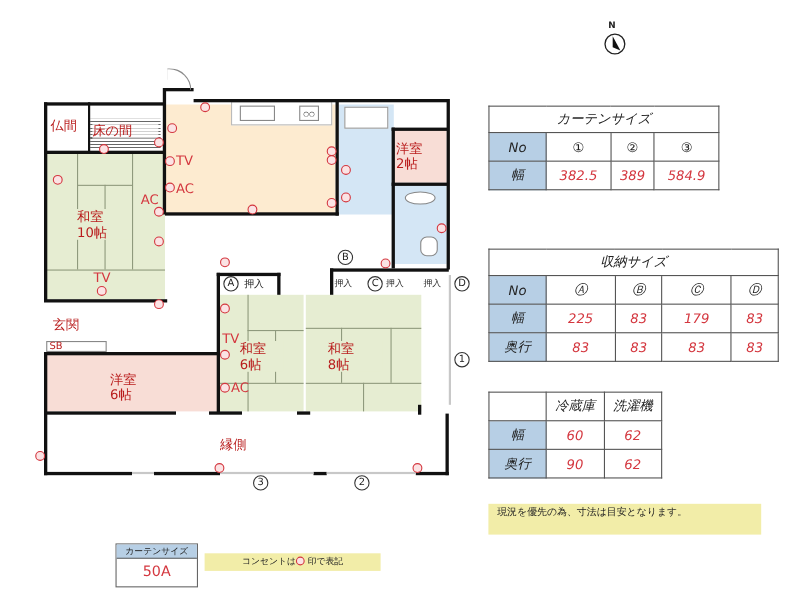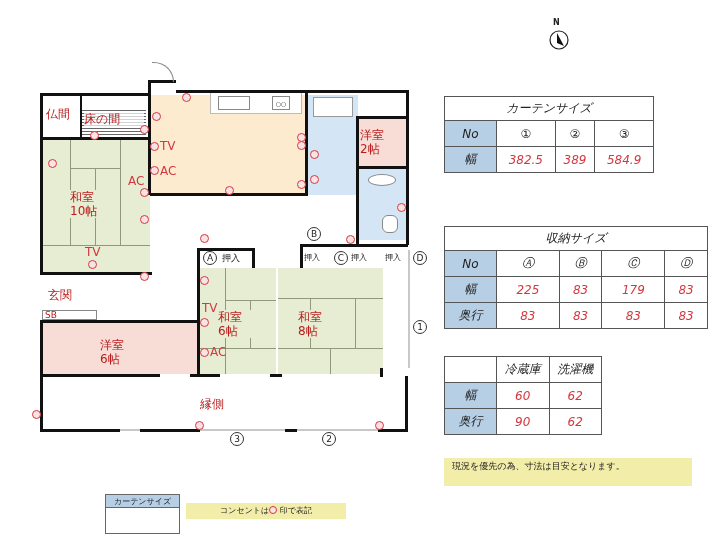--- a/index.html
+++ b/index.html
@@ -261,17 +261,18 @@
   </tr>
 </tbody>
   </table>
 
 <div class="note" style="left:444px; top:458px; width:248px; height:28px; padding:3px 0 0 8px;">
   <div>現況を優先の為、寸法は目安となります。</div>
 </div>
 
 <div class="abs" style="left:105px; top:494px; width:75px; height:40px; border:1px solid #666; background:#fff;">
   <div style="height:13px; background:#b7cfe5; font-size:8px; line-height:13px; text-align:center; border-bottom:1px solid #666;">カーテンサイズ</div>
+  <div style="font-size:13px; line-height:25px; text-align:center; color:#d4373f;">50A</div>
 </div>
 
 <div class="note" style="left:186px; top:503px; width:160px; height:16px; text-align:center; line-height:16px; font-size:8px;">
   <span>コンセントは</span><span class="outlet" style="position:relative; display:inline-block; top:1px; width:8px; height:8px;"></span><span> 印で表記</span>
 </div>
 
 </body></html>

